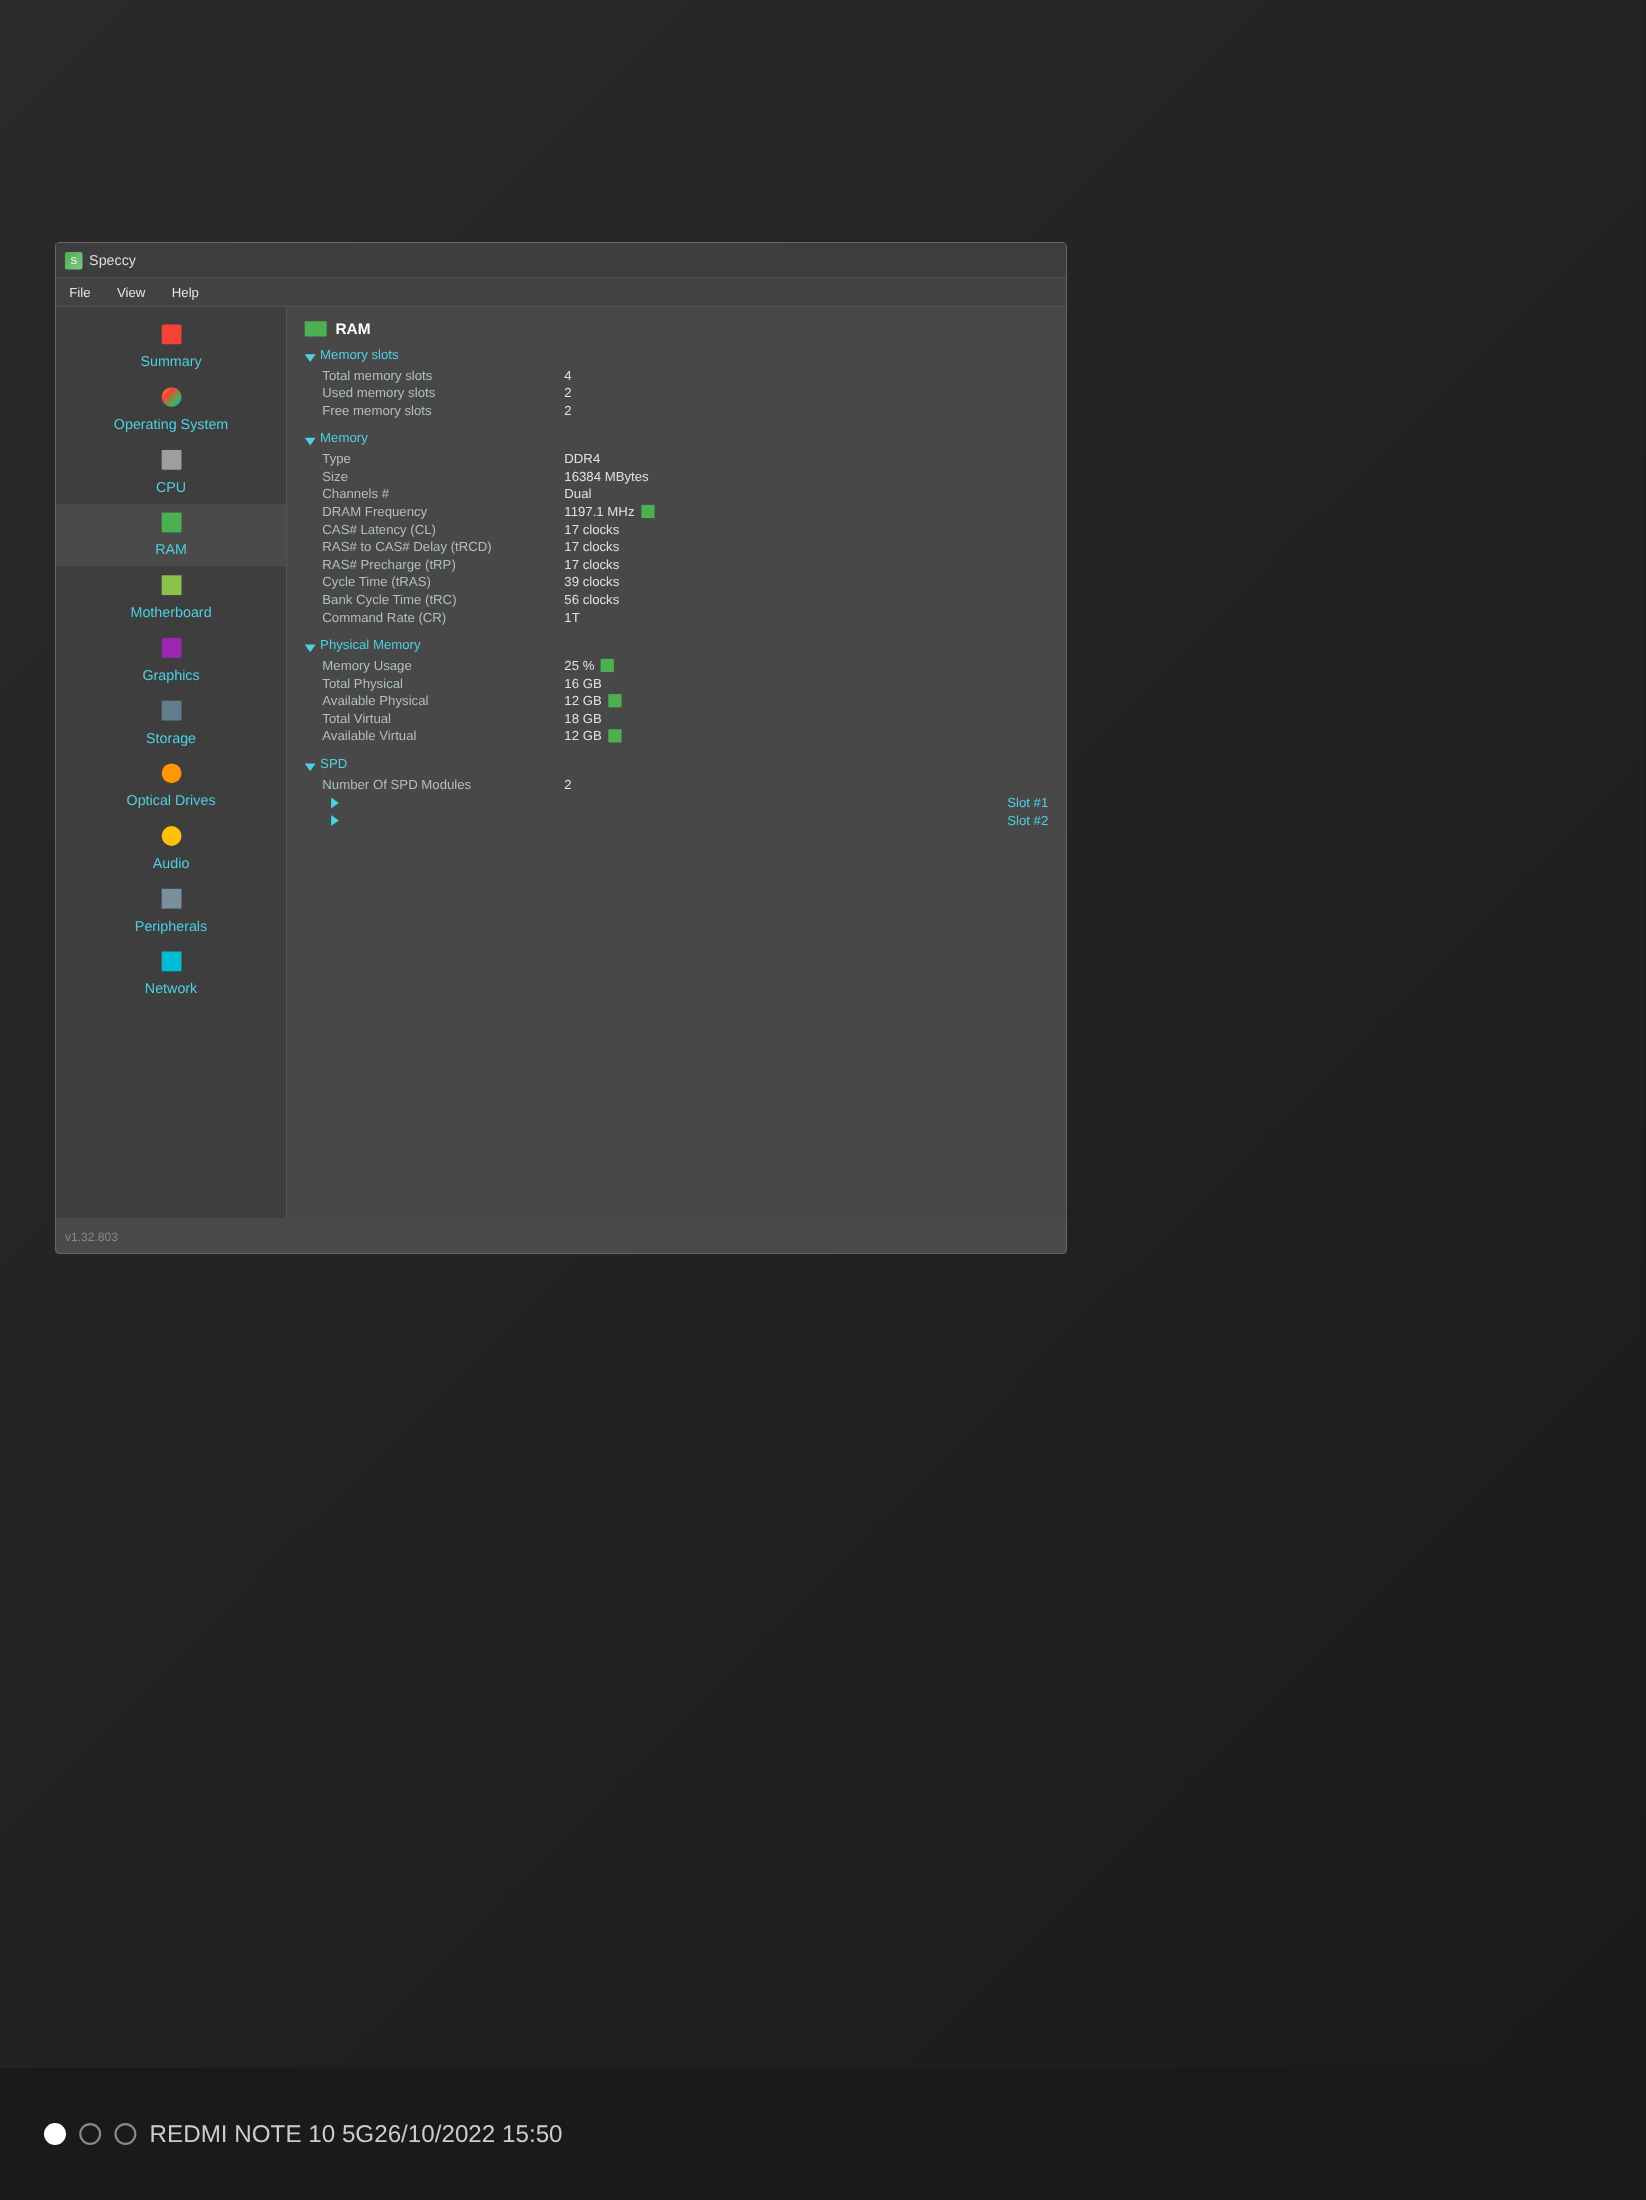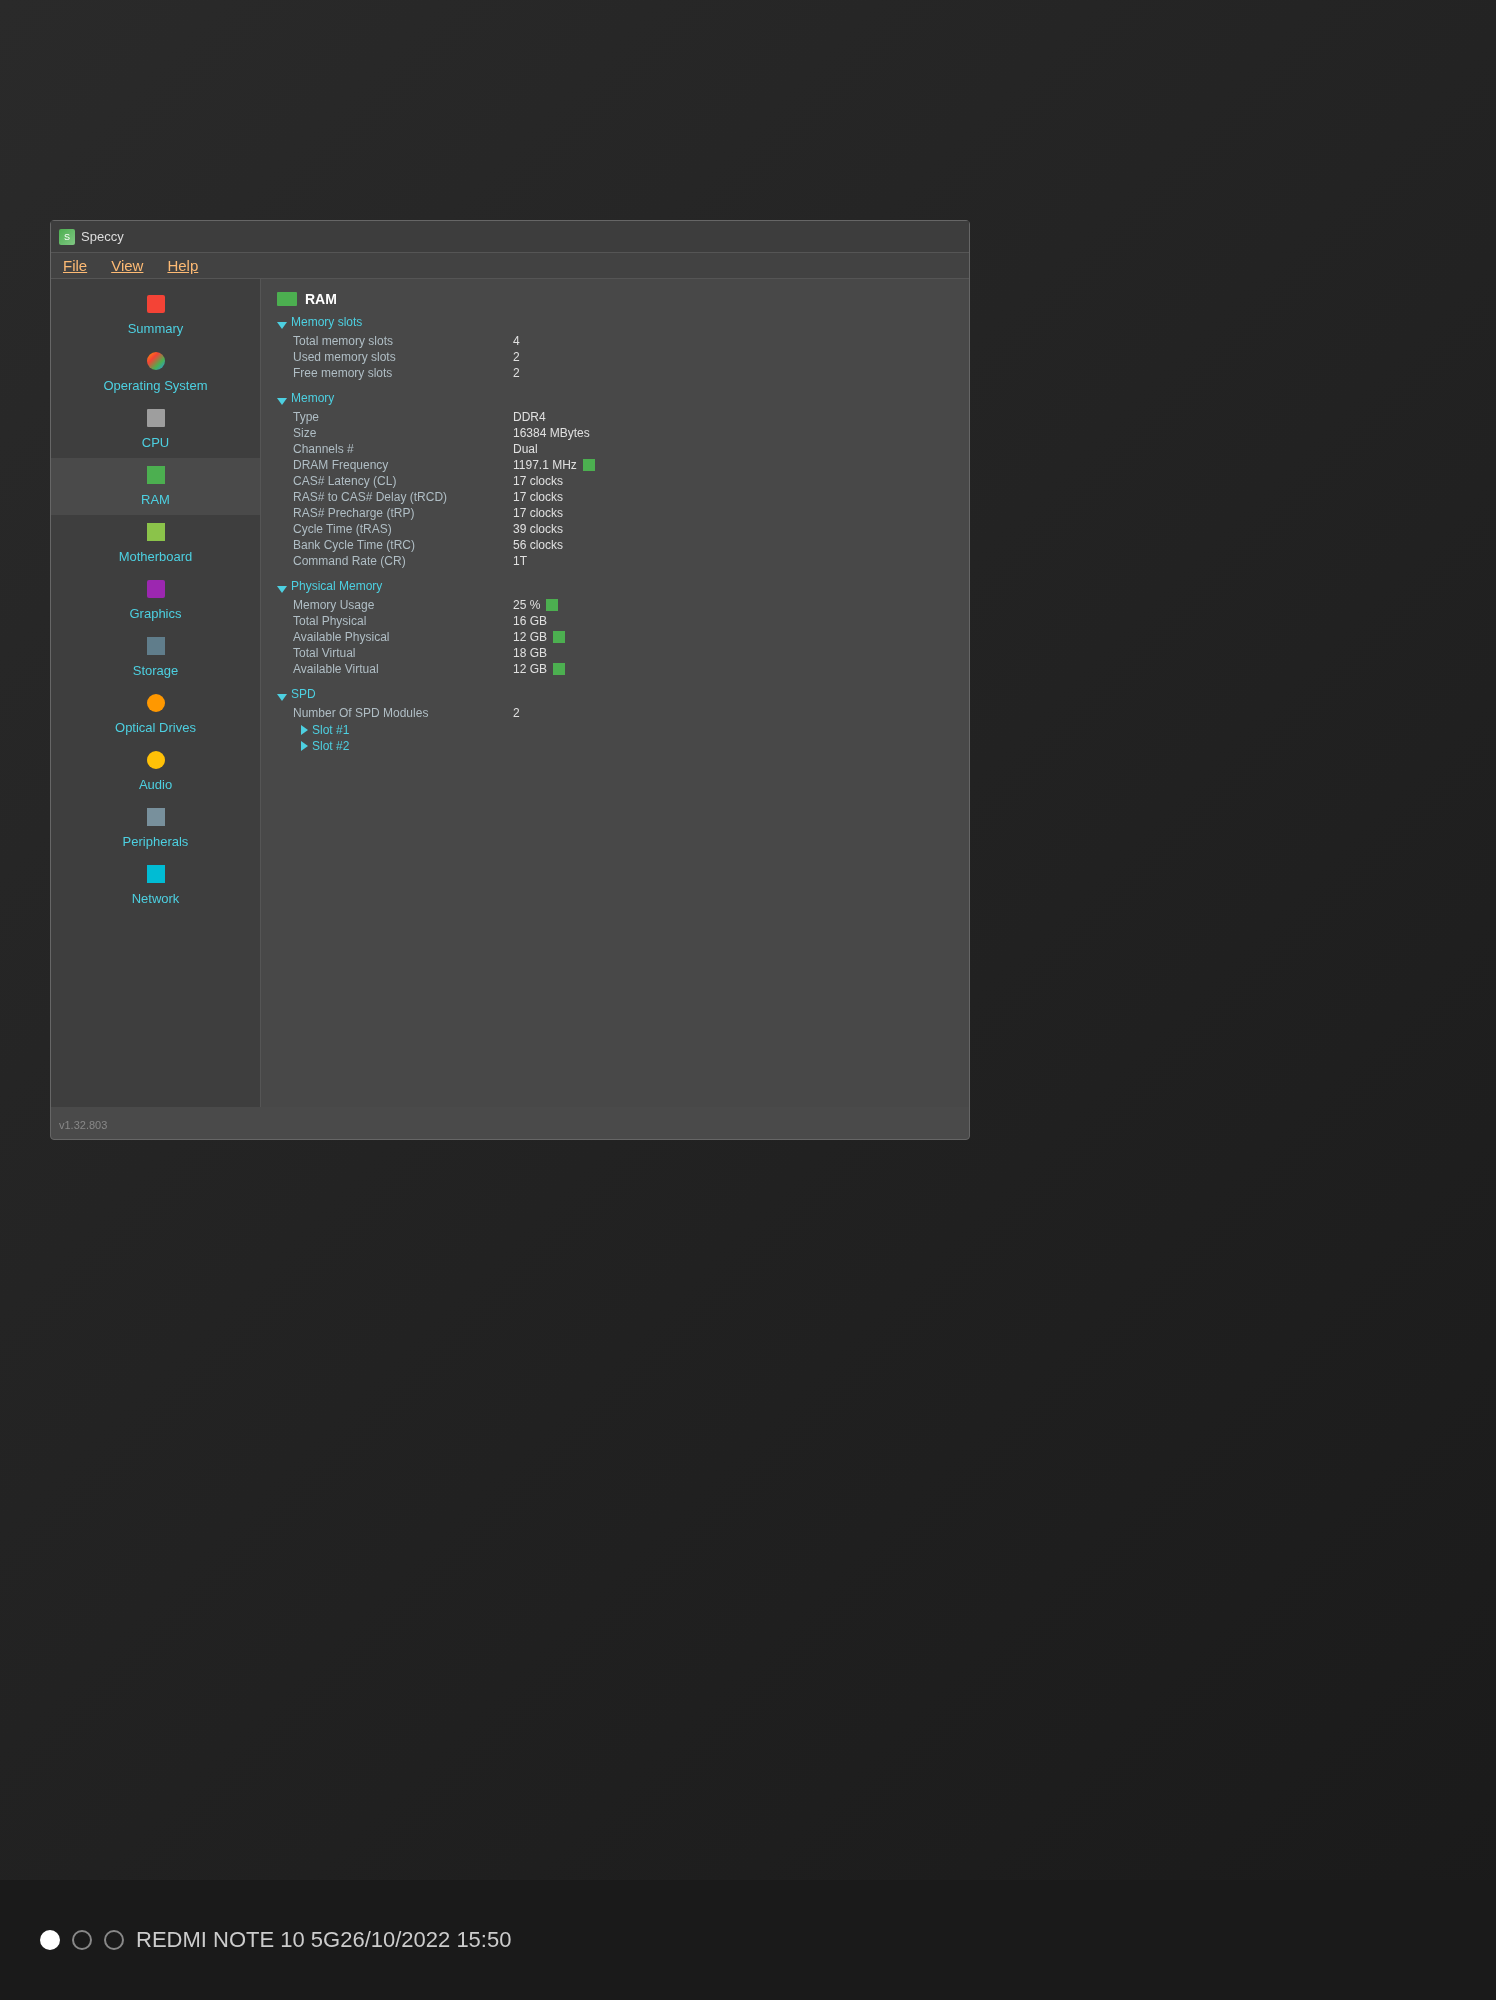--- a/index.html
+++ b/index.html
@@ -64,25 +64,24 @@
       height: 26px;
       background: #424242;
       display: flex;
       align-items: center;
       padding: 0 8px;
       border-bottom: 1px solid #555;
       gap: 16px;
     }
 
     .menu-item {
-      color: #fdba74;
-      font-size: 15px;
+      color: #e5e5e5;
+      font-size: 12px;
       cursor: pointer;
       padding: 2px 4px;
-      text-decoration: underline;
     }
 
     
     .main-content {
       display: flex;
       height: calc(100% - 90px);
     }
 
     
     .sidebar {
@@ -224,20 +223,21 @@
 
     .slot-item {
       color: #4dd0e1;
       font-size: 12px;
       padding-left: 24px;
       display: flex;
       align-items: center;
       gap: 4px;
       cursor: pointer;
       padding-top: 2px;
+      justify-content: space-between;
     }
 
     .version-label {
       position: absolute;
       bottom: 8px;
       left: 8px;
       color: #888;
       font-size: 11px;
     }
 

